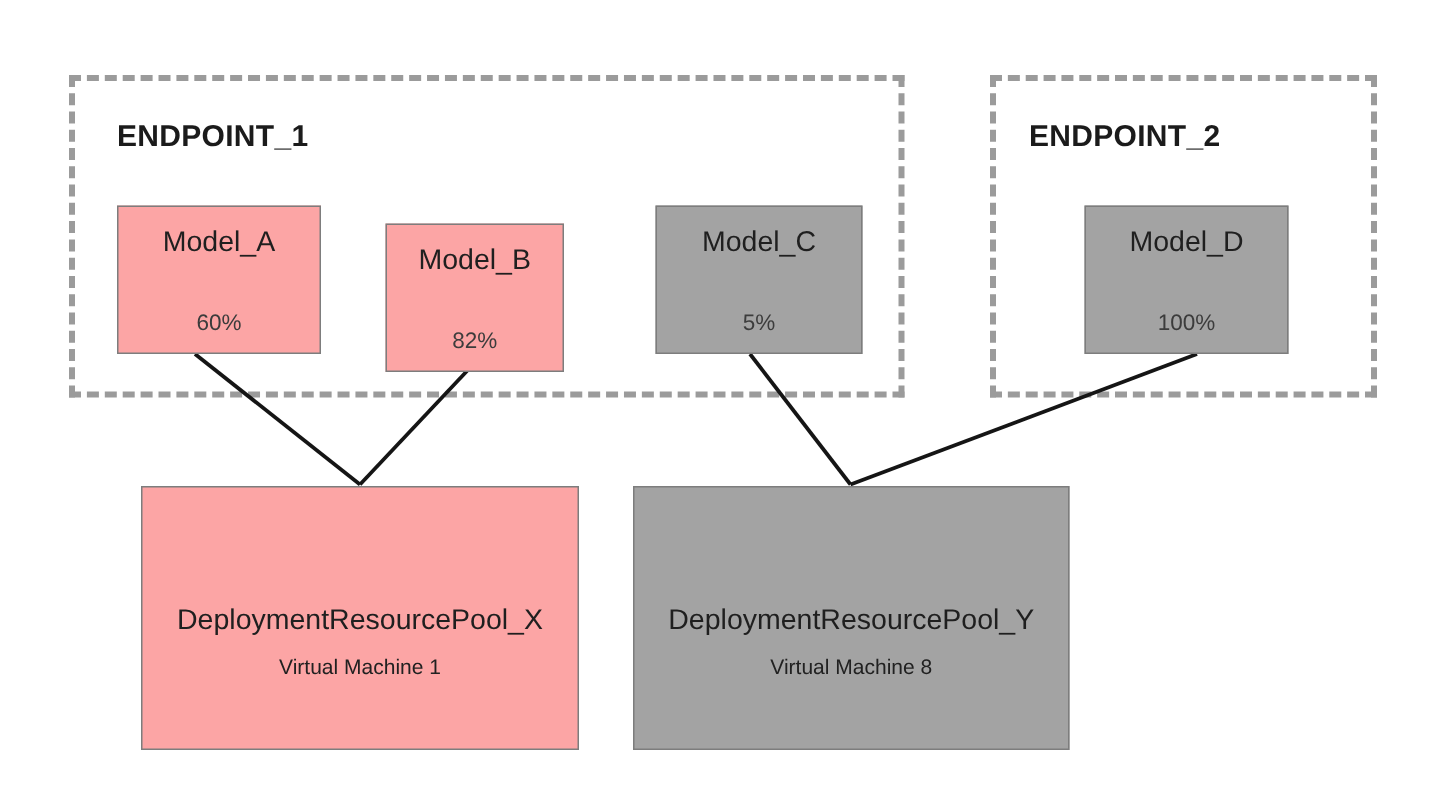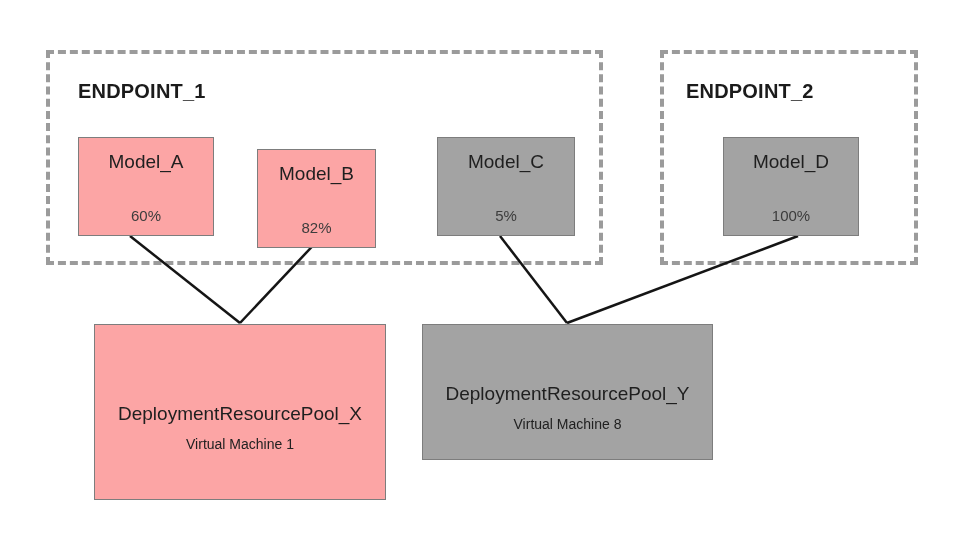--- a/index.html
+++ b/index.html
@@ -73,21 +73,21 @@
     box-sizing: border-box;
     border: 1.5px solid #7d7d7d;
     display: flex;
     flex-direction: column;
     align-items: center;
     justify-content: center;
     padding-top: 30px;
     z-index: 3;
   }
   .pool-x { left: 94px;  top: 324px; width: 292px; height: 176px; }
-  .pool-y { left: 422px; top: 324px; width: 291px; height: 136px; }
+  .pool-y { left: 422px; top: 324px; width: 291px; height: 176px; }
   .pool-name {
     font-size: 19px;
     color: #1f1f1f;
     white-space: nowrap;
   }
   .pool-machine {
     font-size: 14px;
     color: #212121;
     margin-top: 11px;
     white-space: nowrap;

